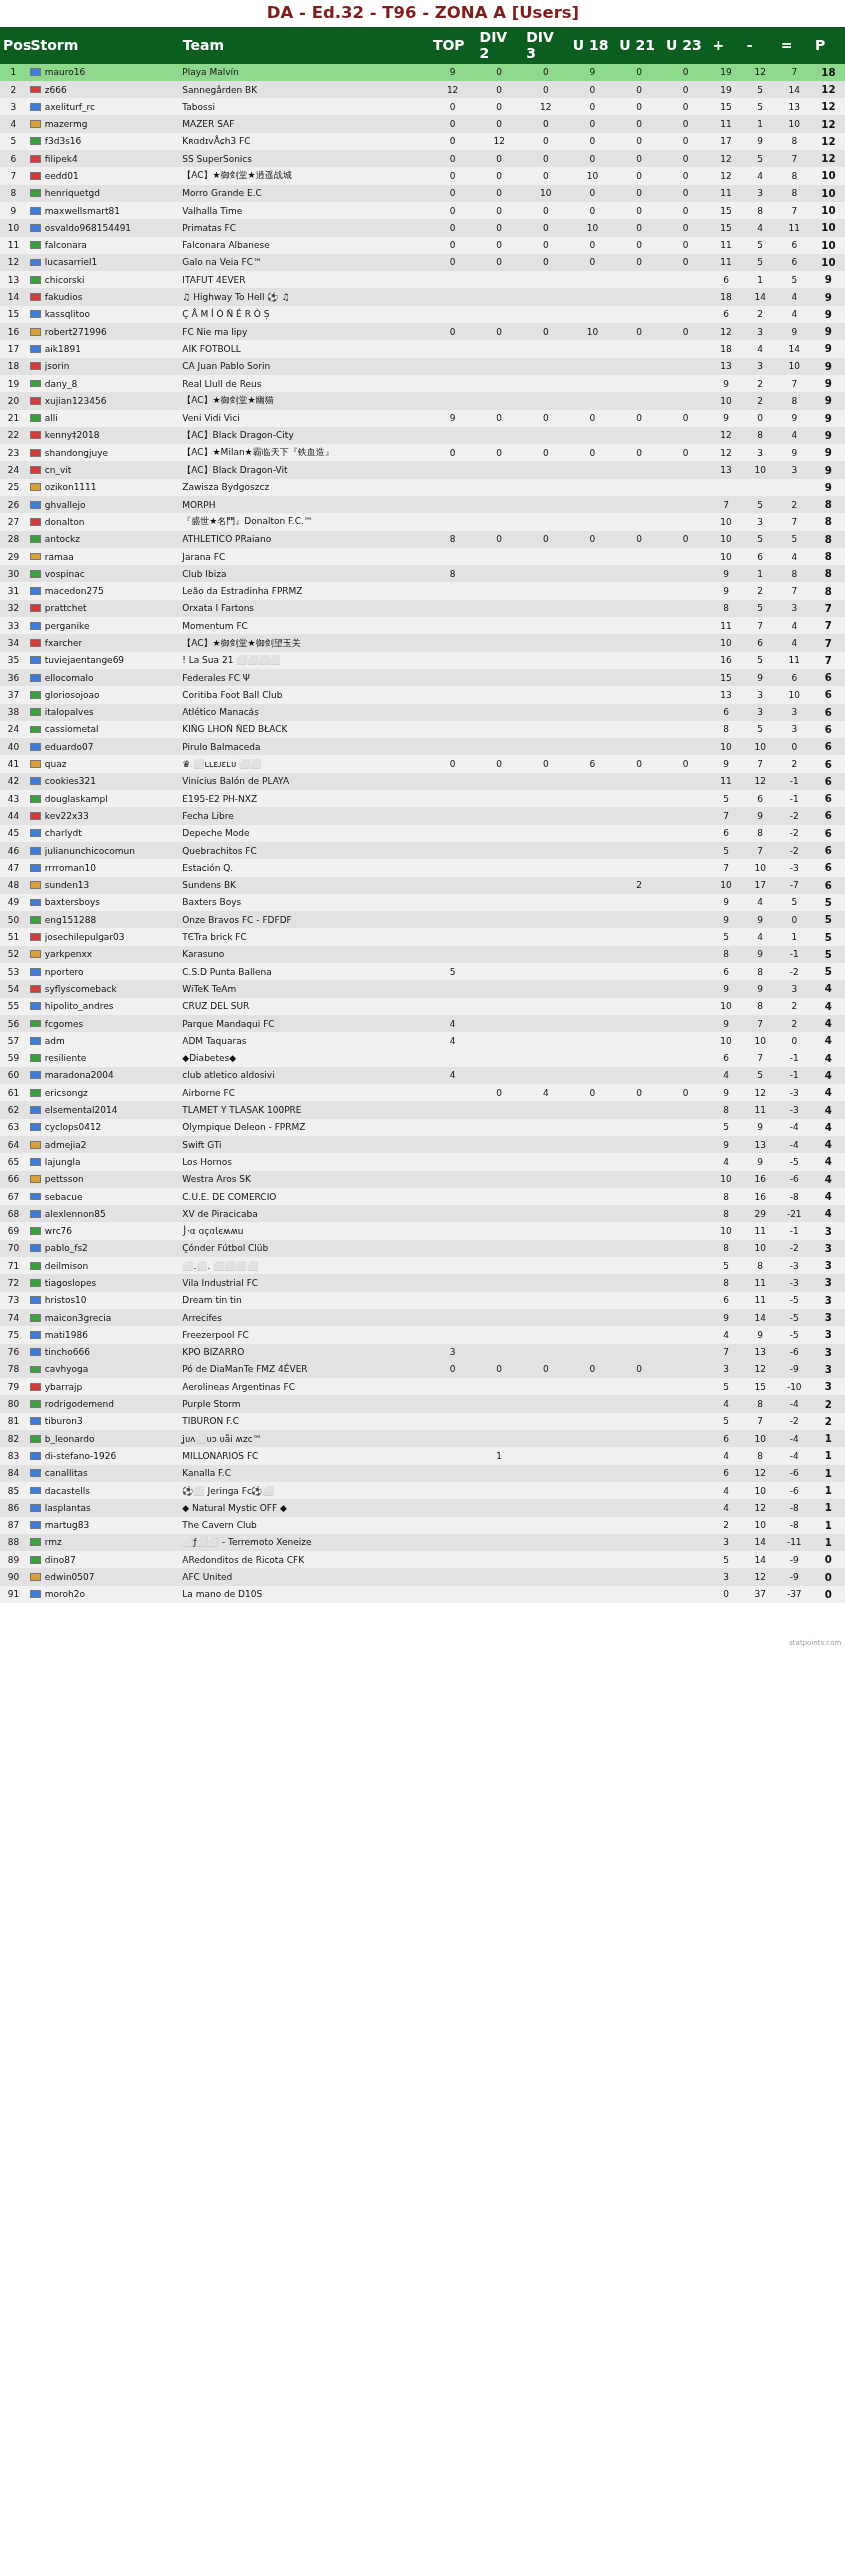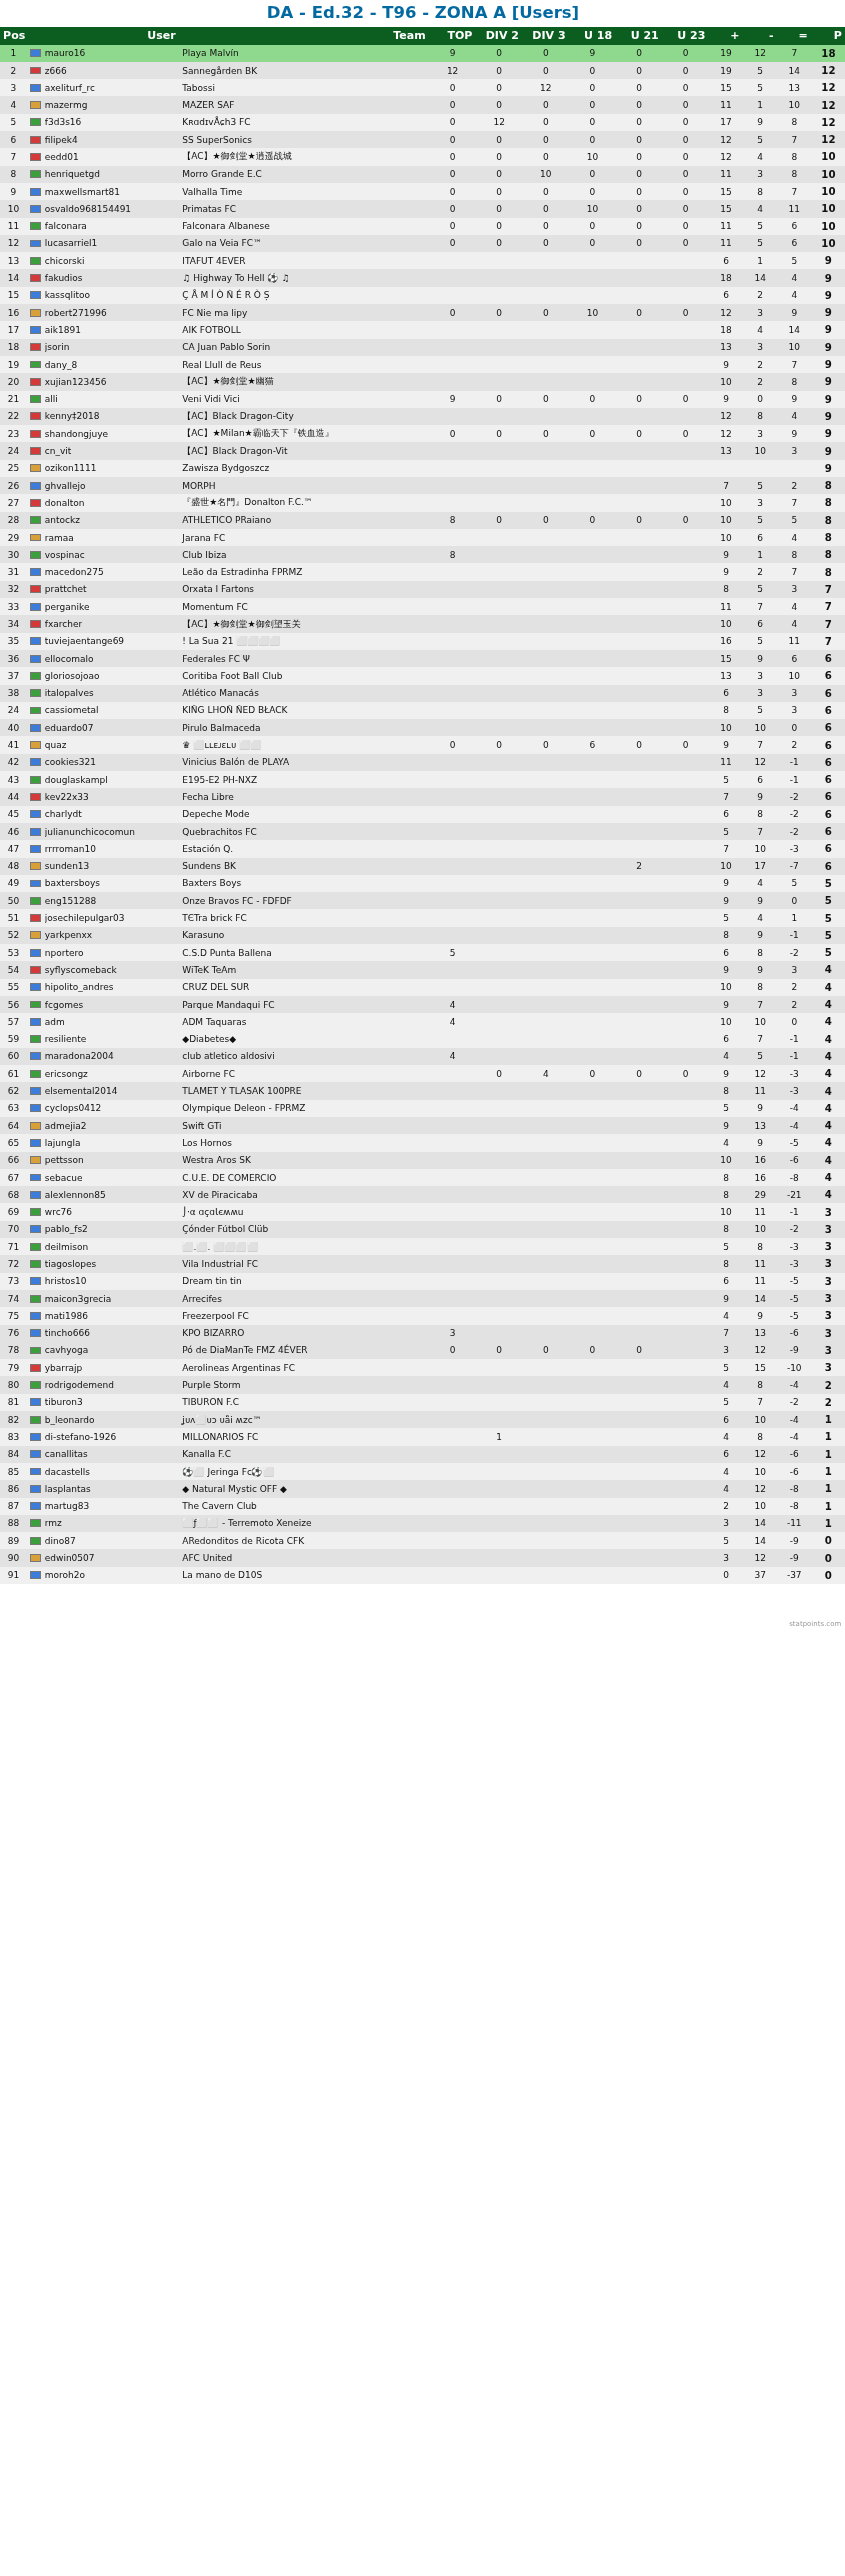--- a/index.html
+++ b/index.html
@@ -12,38 +12,38 @@
     width: 846px;
     background: #ffffff;
     position: relative;
   }
   .title-bar {
     background: #ffffff;
     text-align: center;
     padding: 3.1px 0 4.7px 0;
   }
   .title-bar .title {
-    color: #0369a1;
+    color: #7f1d1d;
     font-family: "DejaVu Sans", sans-serif;
     font-weight: bold;
     font-size: 16.5px;
     letter-spacing: 0px;
   }
   table.standings {
     width: 846px;
     border-collapse: collapse;
     font-size: 9px;
     table-layout: fixed;
   }
   table.standings thead th {
     background: #0b5d20;
     color: #ffffff;
     font-weight: bold;
-    font-size: 11px;
-    text-align: right;
+    font-size: 14px;
+    text-align: left;
     padding: 2.4px 3.1px;
     height: 14px;
     border-right: 0.8px solid #0b5d20;
   }
   table.standings tbody td {
     padding: 1.6px 3.1px;
     height: 17.3px;
     vertical-align: middle;
     overflow: hidden;
     white-space: nowrap;
@@ -95,21 +95,21 @@
 <div id="page">
 
   <div class="title-bar">
     <span class="title">DA - Ed.32 - T96 - ZONA A [Users]</span>
   </div>
 
   <table class="standings">
     <thead>
       <tr>
         <th class="c-pos">Pos</th>
-        <th class="c-user">User</th>
+        <th class="c-user">Storm</th>
         <th class="c-team">Team</th>
         <th class="c-top">TOP</th>
         <th class="c-div2">DIV 2</th>
         <th class="c-div3">DIV 3</th>
         <th class="c-u18">U 18</th>
         <th class="c-u21">U 21</th>
         <th class="c-u23">U 23</th>
         <th class="c-plus">+</th>
         <th class="c-minus">-</th>
         <th class="c-eq">=</th>

